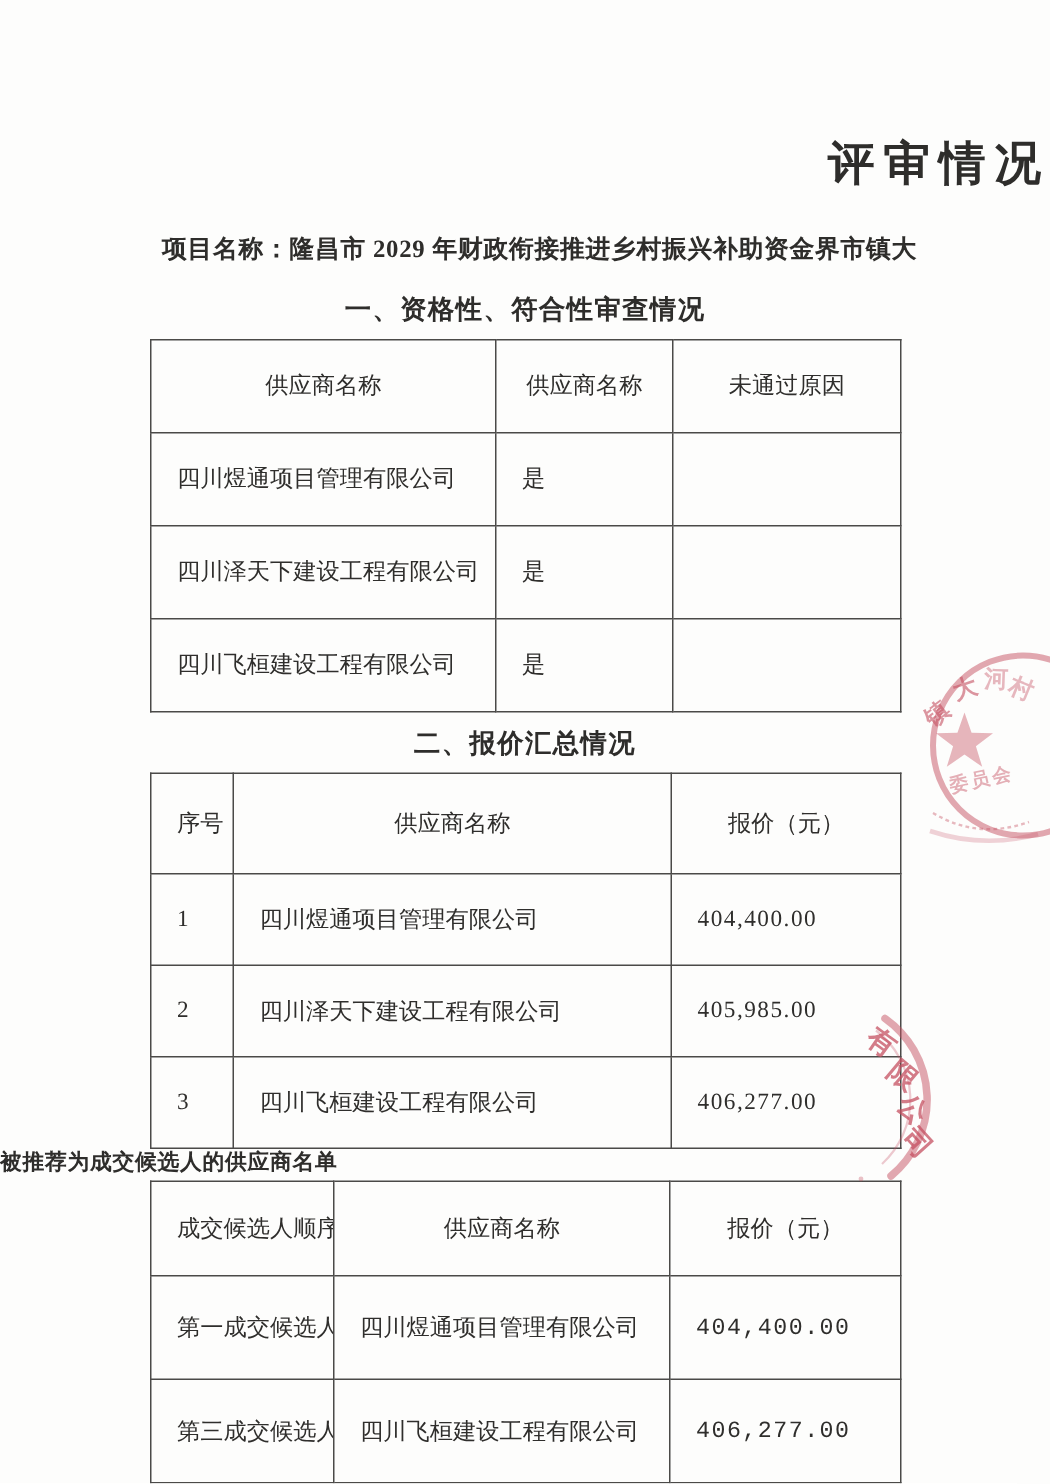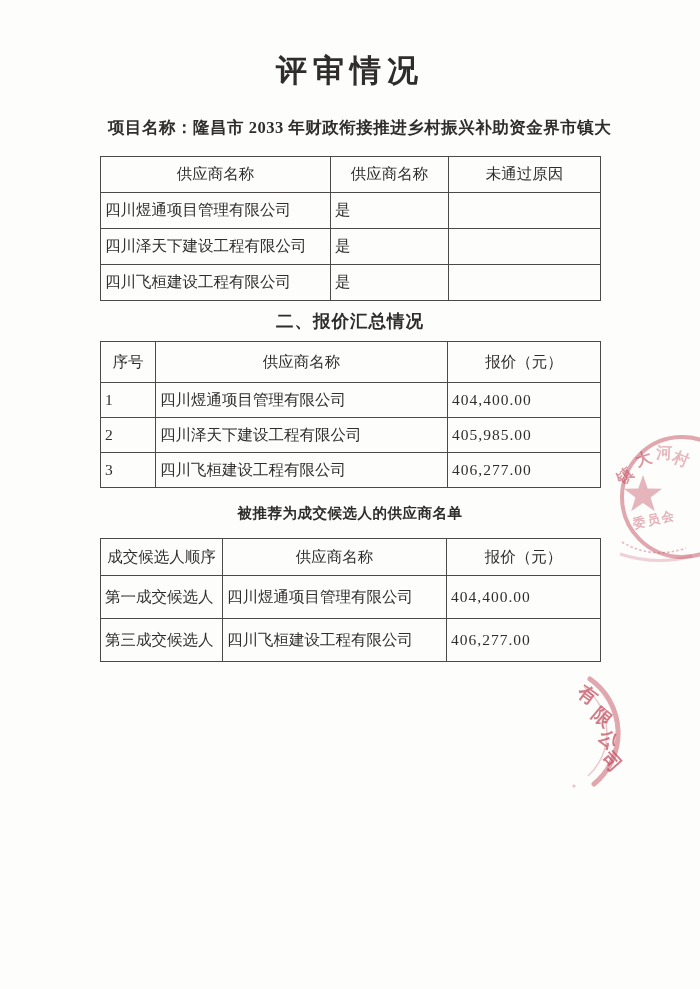--- a/index.html
+++ b/index.html
@@ -2,38 +2,38 @@
 <html><head>
 <meta charset="utf-8">
 <style>
   html,body{margin:0;padding:0;background:#ffffff;}
   .page{
     position:relative;width:700px;height:989px;background:#fdfdfc;
     overflow:hidden;color:#2e2d2b;
     font-family:"Liberation Serif","DejaVu Serif",serif;
   }
   .doc-title{
-    margin:50px 0 0;text-align:center;font-size:31px;line-height:42px;
+    margin:88px 0 0;text-align:right;font-size:31px;line-height:42px;
     font-weight:700;letter-spacing:6px;
   }
   .meta{
     margin:0 86px 0 108px;font-size:16.5px;font-weight:700;
     line-height:40px;letter-spacing:.5px;text-align:justify;
   }
   .meta.first{margin-top:16px;}
   .sec-heading{
     margin:8px 0 0;text-align:center;font-size:17.5px;line-height:24px;
     font-weight:700;letter-spacing:1px;
   }
-  .sub-heading{margin:16px;text-align:center;font-size:14.5px;font-weight:700;line-height:18px;letter-spacing:.5px;}
+  .sub-heading{margin:0;font-size:14.5px;font-weight:700;line-height:18px;letter-spacing:.5px;}
   table.tbl{border-collapse:collapse;table-layout:fixed;width:500px;margin:8px 0 0 100px;}
-  table.t3{margin-top:3px;}
+  table.t3{margin-top:3px;font-family:Liberation Mono, monospace;}
   .tbl th,.tbl td{
     border:1.5px solid #4b4a48;font-weight:400;font-size:15.5px;
-    padding:4px;color:#2f2e2c;overflow:hidden;white-space:nowrap;
+    padding:17px;color:#2f2e2c;overflow:hidden;white-space:nowrap;
   }
   .t1 th,.t1 td{height:27px;}
   .t2 th{height:32px;} .t2 td{height:26px;}
   .t3 th{height:28px;} .t3 td{height:34px;}
   .price{letter-spacing:1px;}
   .seal{position:absolute;pointer-events:none;}
   .seal-village{left:612px;top:424px;}
   .seal-company{left:484px;top:662px;}
   .seal-char{
     font-family:"Liberation Sans","DejaVu Sans",sans-serif;
@@ -43,22 +43,23 @@
   .seal-char.small{font-size:12.5px;letter-spacing:2px;opacity:.45;}
   .seal-company .seal-char{font-size:19px;opacity:.75;}
 </style>
 </head>
 <body>
 
 <div class="page">
 
   <h1 class="doc-title">评审情况</h1>
 
-  <p class="meta first">项目名称：隆昌市 2033 年财政衔接推进乡村振兴补助资金界市镇大</p>
+  <p class="meta first">项目名称：隆昌市 2029 年财政衔接推进乡村振兴补助资金界市镇大</p>
 
+  <h2 class="sec-heading">一、资格性、符合性审查情况</h2>
 
   <table class="tbl t1">
     <colgroup>
         <col style="width:230px">
         <col style="width:118px">
         <col style="width:152px">
       </colgroup>
     <tbody>
       <tr>
         <th>供应商名称</th>

